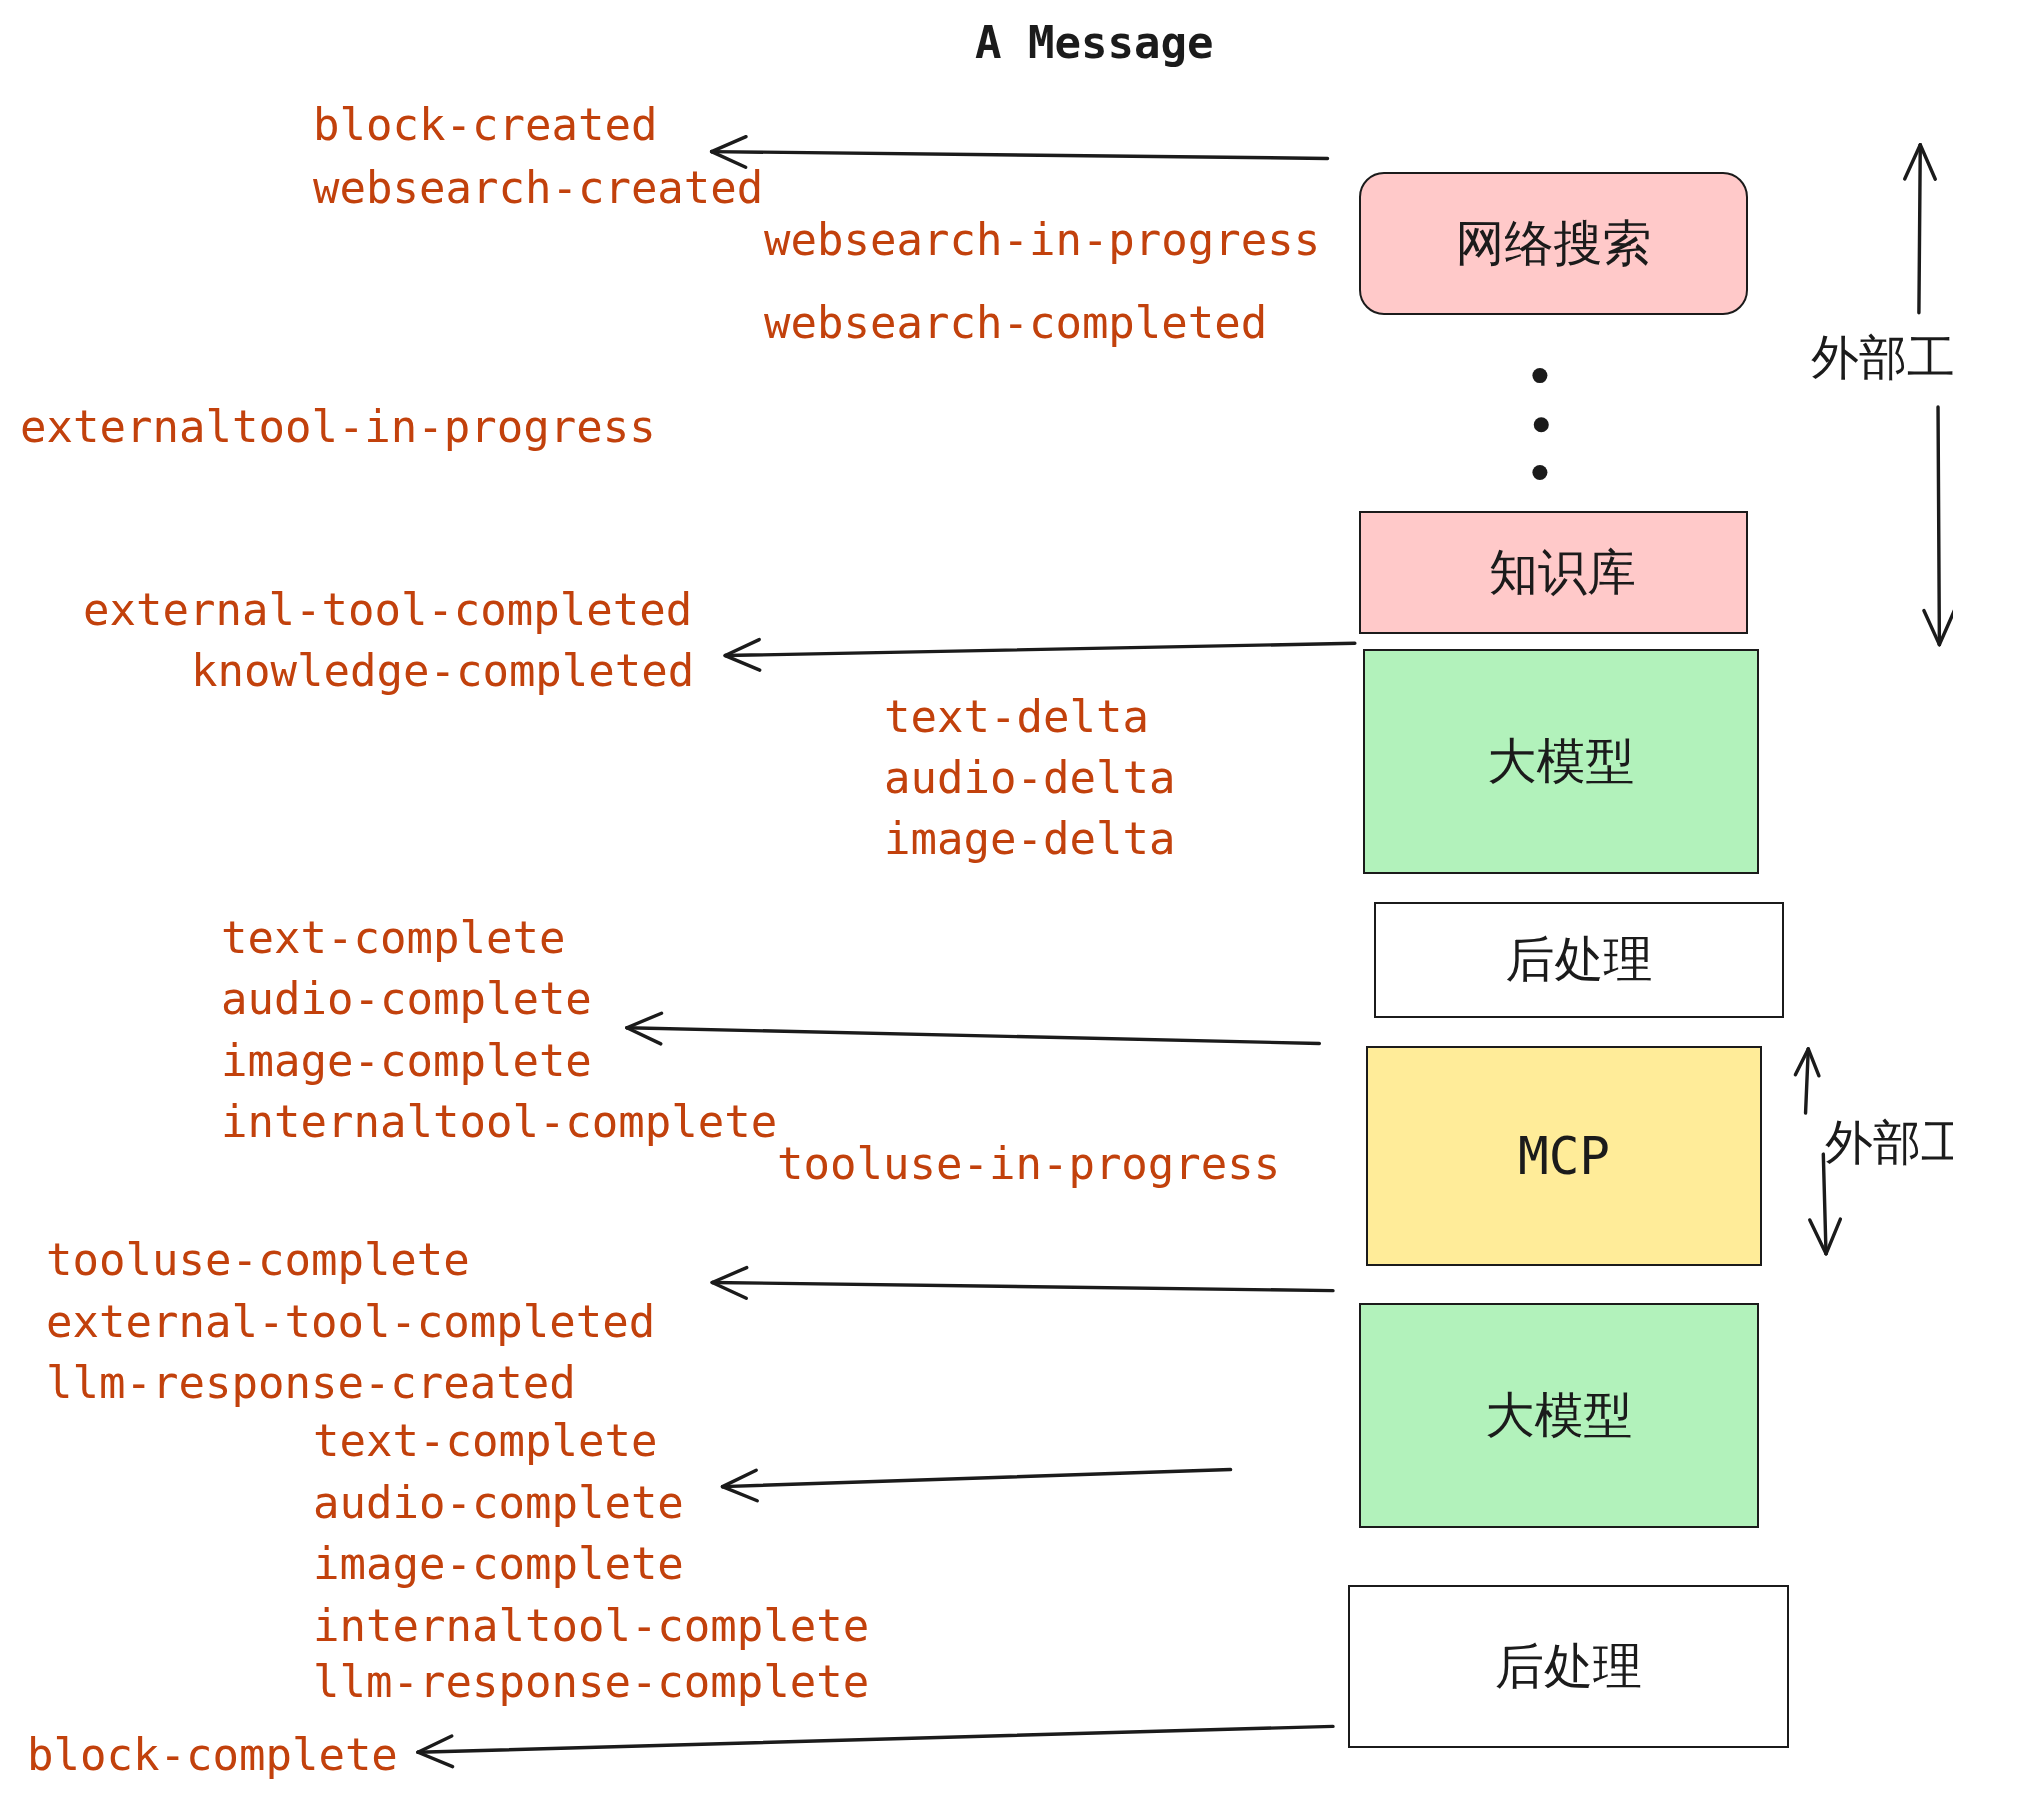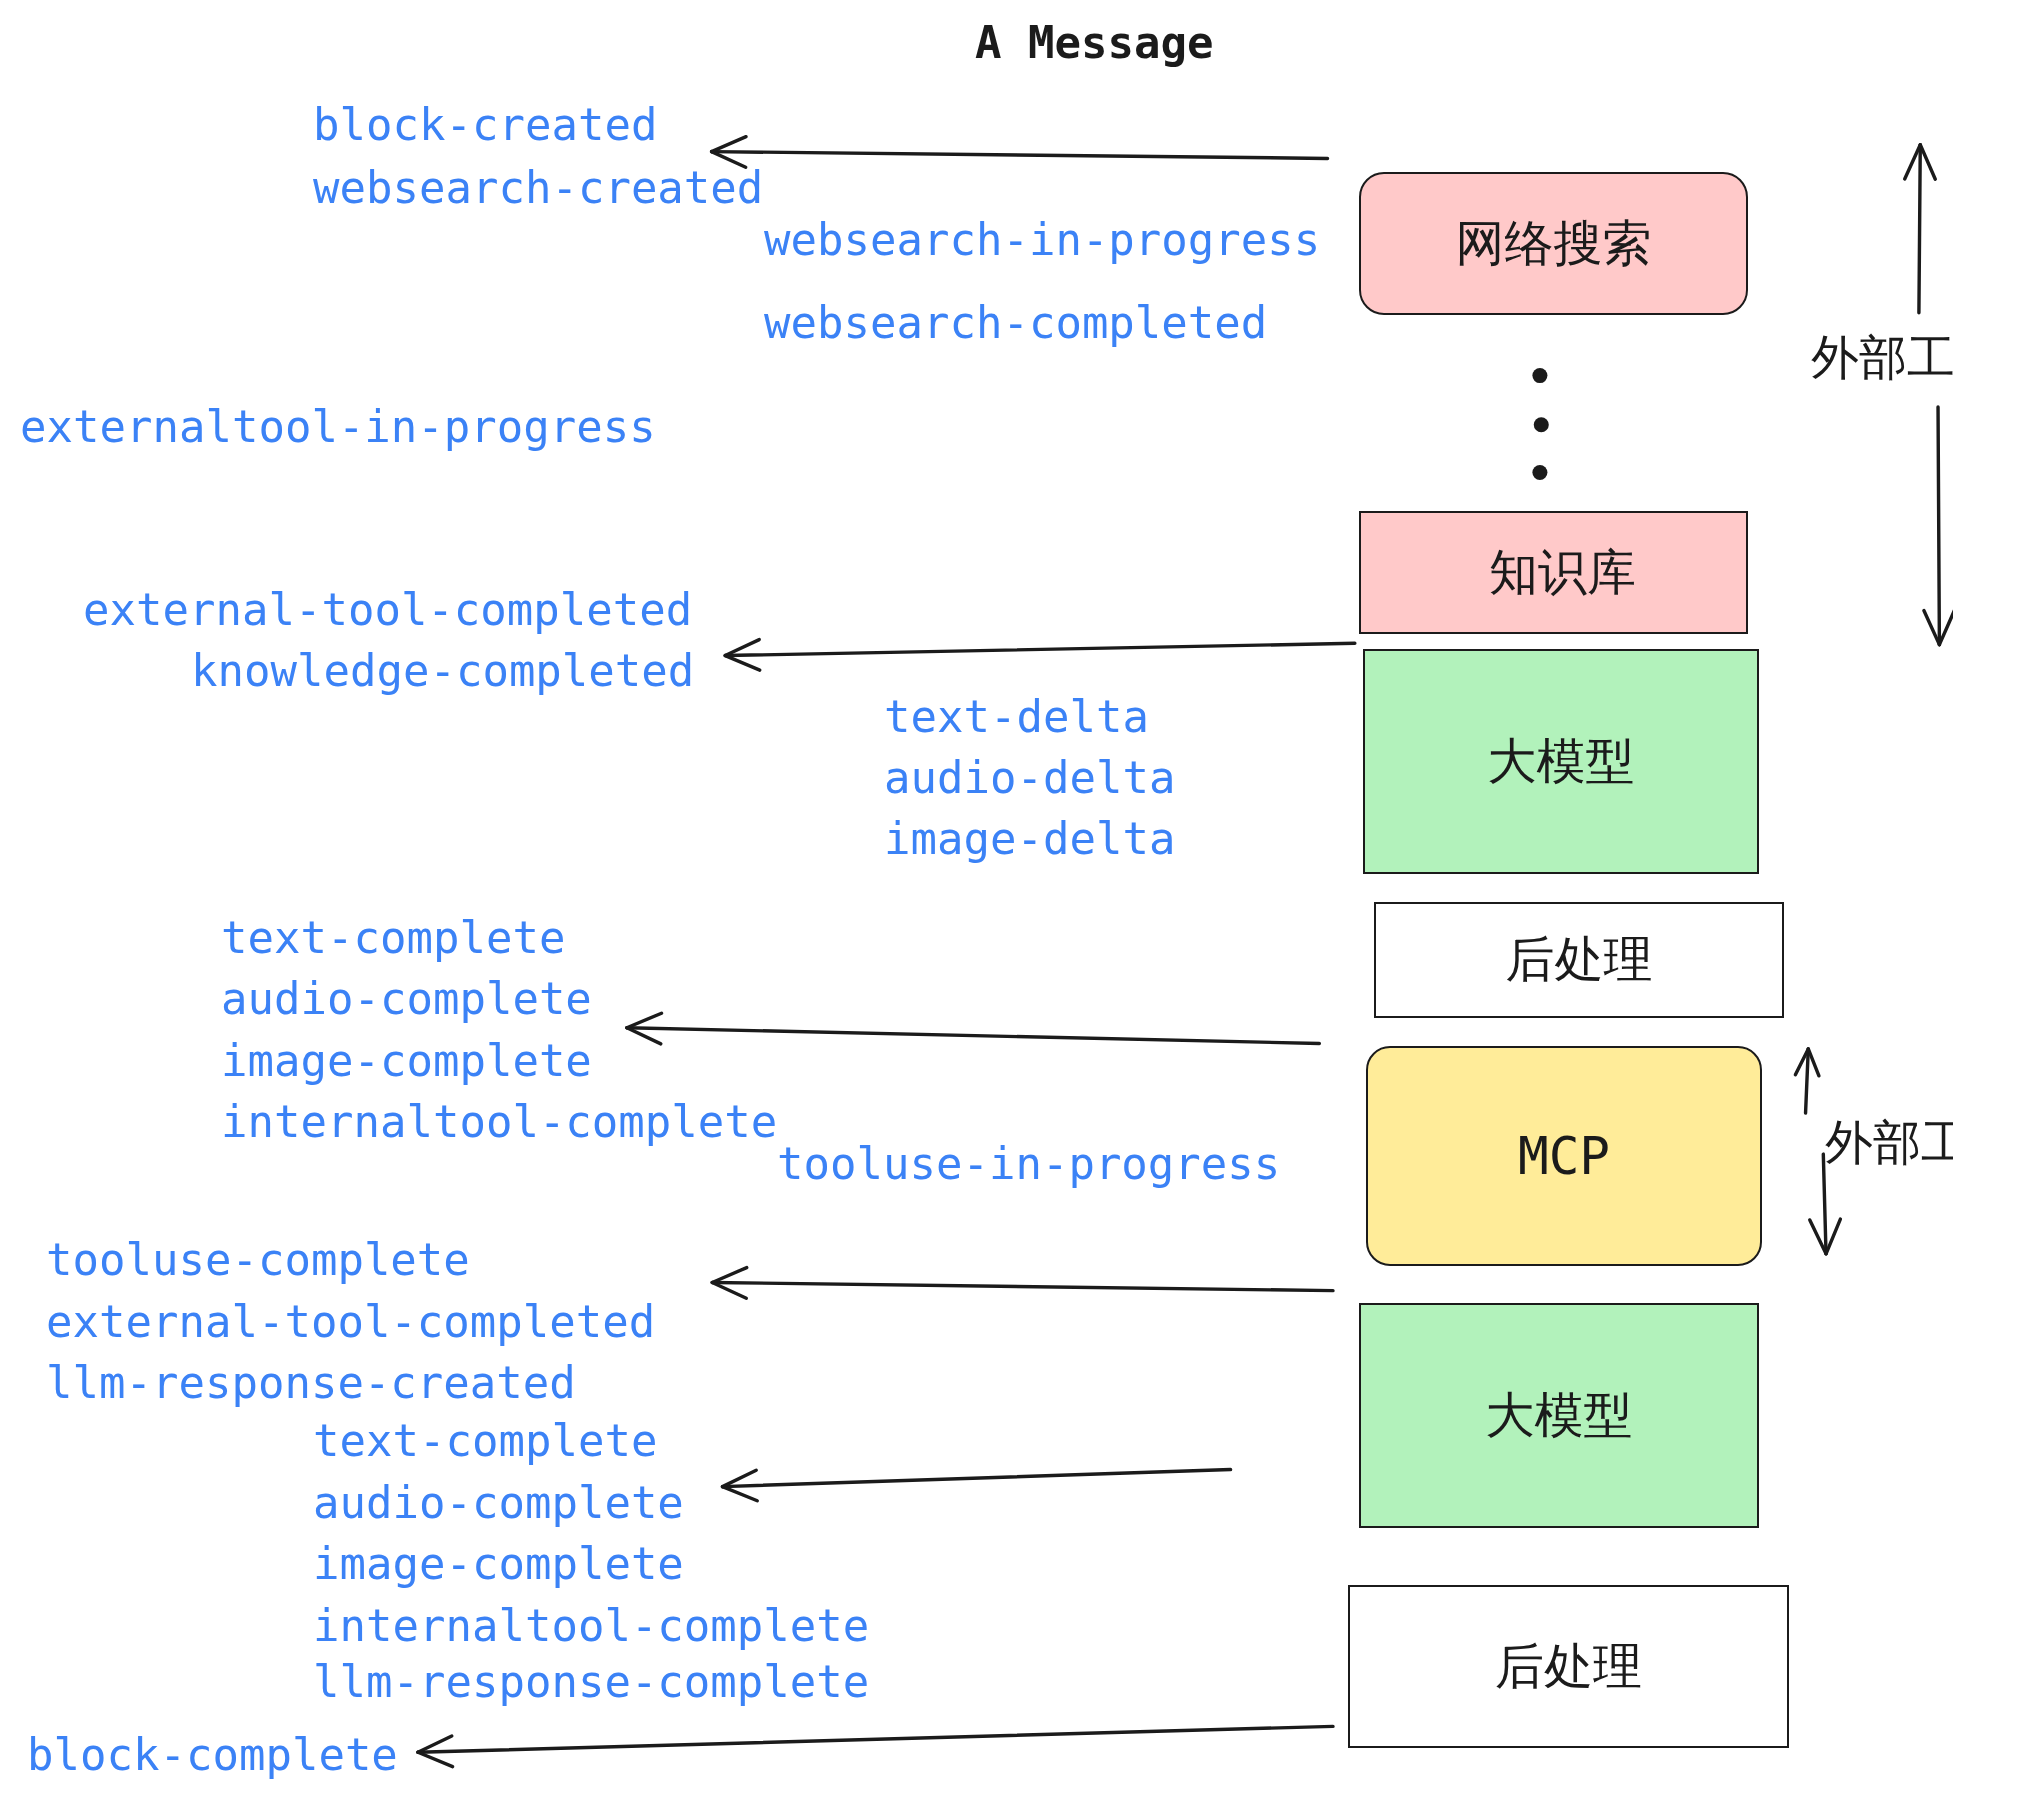--- a/index.html
+++ b/index.html
@@ -13,21 +13,21 @@
   }
   .title {
     position: absolute;
     font: bold 44px/1.1 "DejaVu Sans Mono", monospace;
     color: #1b1b1b;
     white-space: nowrap;
   }
   .event {
     position: absolute;
     font: 44px/1.08 "DejaVu Sans Mono", monospace;
-    color: #3b82f6;
+    color: #c2410c;
     white-space: nowrap;
   }
   .box {
     position: absolute;
     box-sizing: border-box;
     border: 2.7px solid #1b1b1b;
     display: flex;
     align-items: center;
     justify-content: center;
   }
@@ -139,21 +139,21 @@
   </div>
   <div class="box" style="left: 1359px; top: 511px; width: 389px; height: 123px; background: rgb(255, 201, 201); padding-left: 18px;">
     <span class="box-label">知识库</span>
   </div>
   <div class="box" style="left: 1363px; top: 649px; width: 396px; height: 225px; background: rgb(178, 242, 187);">
     <span class="box-label">大模型</span>
   </div>
   <div class="box" style="left: 1374px; top: 902px; width: 410px; height: 116px; background: rgb(255, 255, 255);">
     <span class="box-label">后处理</span>
   </div>
-  <div class="box" style="left: 1366px; top: 1046px; width: 396px; height: 220px; background: rgb(255, 236, 153); border-radius: 24px;">
+  <div class="box" style="left: 1366px; top: 1046px; width: 396px; height: 220px; background: rgb(255, 236, 153);">
     <span class="box-label mono">MCP</span>
   </div>
   <div class="box" style="left: 1359px; top: 1303px; width: 400px; height: 225px; background: rgb(178, 242, 187);">
     <span class="box-label">大模型</span>
   </div>
   <div class="box" style="left: 1348px; top: 1585px; width: 441px; height: 163px; background: rgb(255, 255, 255);">
     <span class="box-label">后处理</span>
   </div>
 
   <div class="side-label" style="left:1811px; top:326px">外部工具</div>

